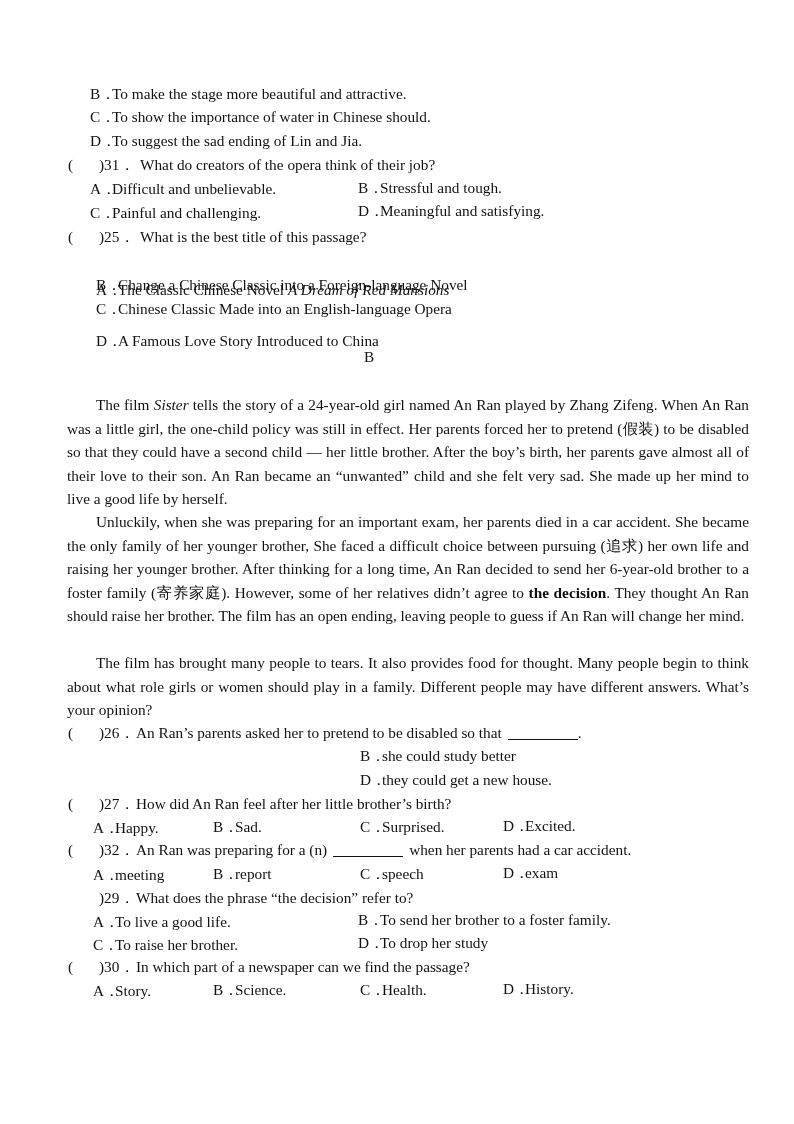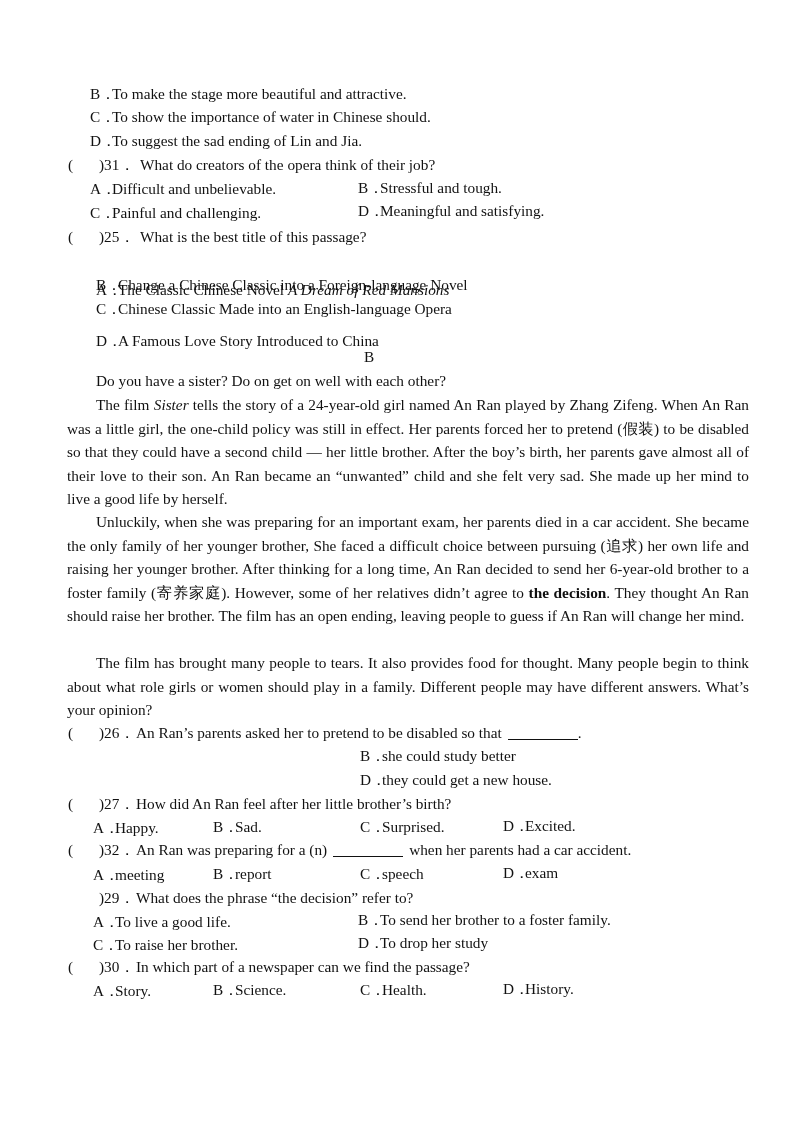--- a/index.html
+++ b/index.html
@@ -67,21 +67,20 @@
     <span class="opt-letter">C．</span><span>Chinese Classic Made into an English-language Opera</span>
   </div>
   <div class="line" style="left:96px; top:275px;">
     <span class="opt-letter">B．</span><span>Change a Chinese Classic into a Foreign-language Novel</span>
   </div>
   <div class="line" style="left:96px; top:323px;margin-top:8px;">
     <span class="opt-letter">D．</span><span>A Famous Love Story Introduced to China</span>
   </div>
 
   <div class="line section-letter" style="top:347px;">B</div>
-  <div class="line" style="left:96px; top:371px;">Do you have a sister? Do on get on well with each other?</div>
 
   <div class="para" style="top:393px;"><span>The film </span><span class="it">Sister</span><span> tells the story of a 24-year-old girl named An Ran played by Zhang Zifeng. When An Ran was a little girl, the one-child policy was still in effect. Her parents forced her to pretend (假装) to be disabled so that they could have a second child — her little brother. After the boy’s birth, her parents gave almost all of their love to their son. An Ran became an “unwanted” child and she felt very sad. She made up her mind to live a good life by herself.</span></div>
 
   <div class="para" style="top:510px;"><span>Unluckily, when she was preparing for an important exam, her parents died in a car accident. She became the only family of her younger brother, She faced a difficult choice between pursuing (追求) her own life and raising her younger brother. After thinking for a long time, An Ran decided to send her 6-year-old brother to a foster family (寄养家庭). However, some of her relatives didn’t agree to </span><span class="bold">the decision</span><span>. They thought An Ran should raise her brother. The film has an open ending, leaving people to guess if An Ran will change her mind.</span></div>
 
   <div class="para" style="top:651px;">The film has brought many people to tears. It also provides food for thought. Many people begin to think about what role girls or women should play in a family. Different people may have different answers. What’s your opinion?</div>
 
   <div class="line" style="left:0; top:723px; width:794px;">
     <span class="paren">(</span>
     <span class="qnum">)26．</span>

